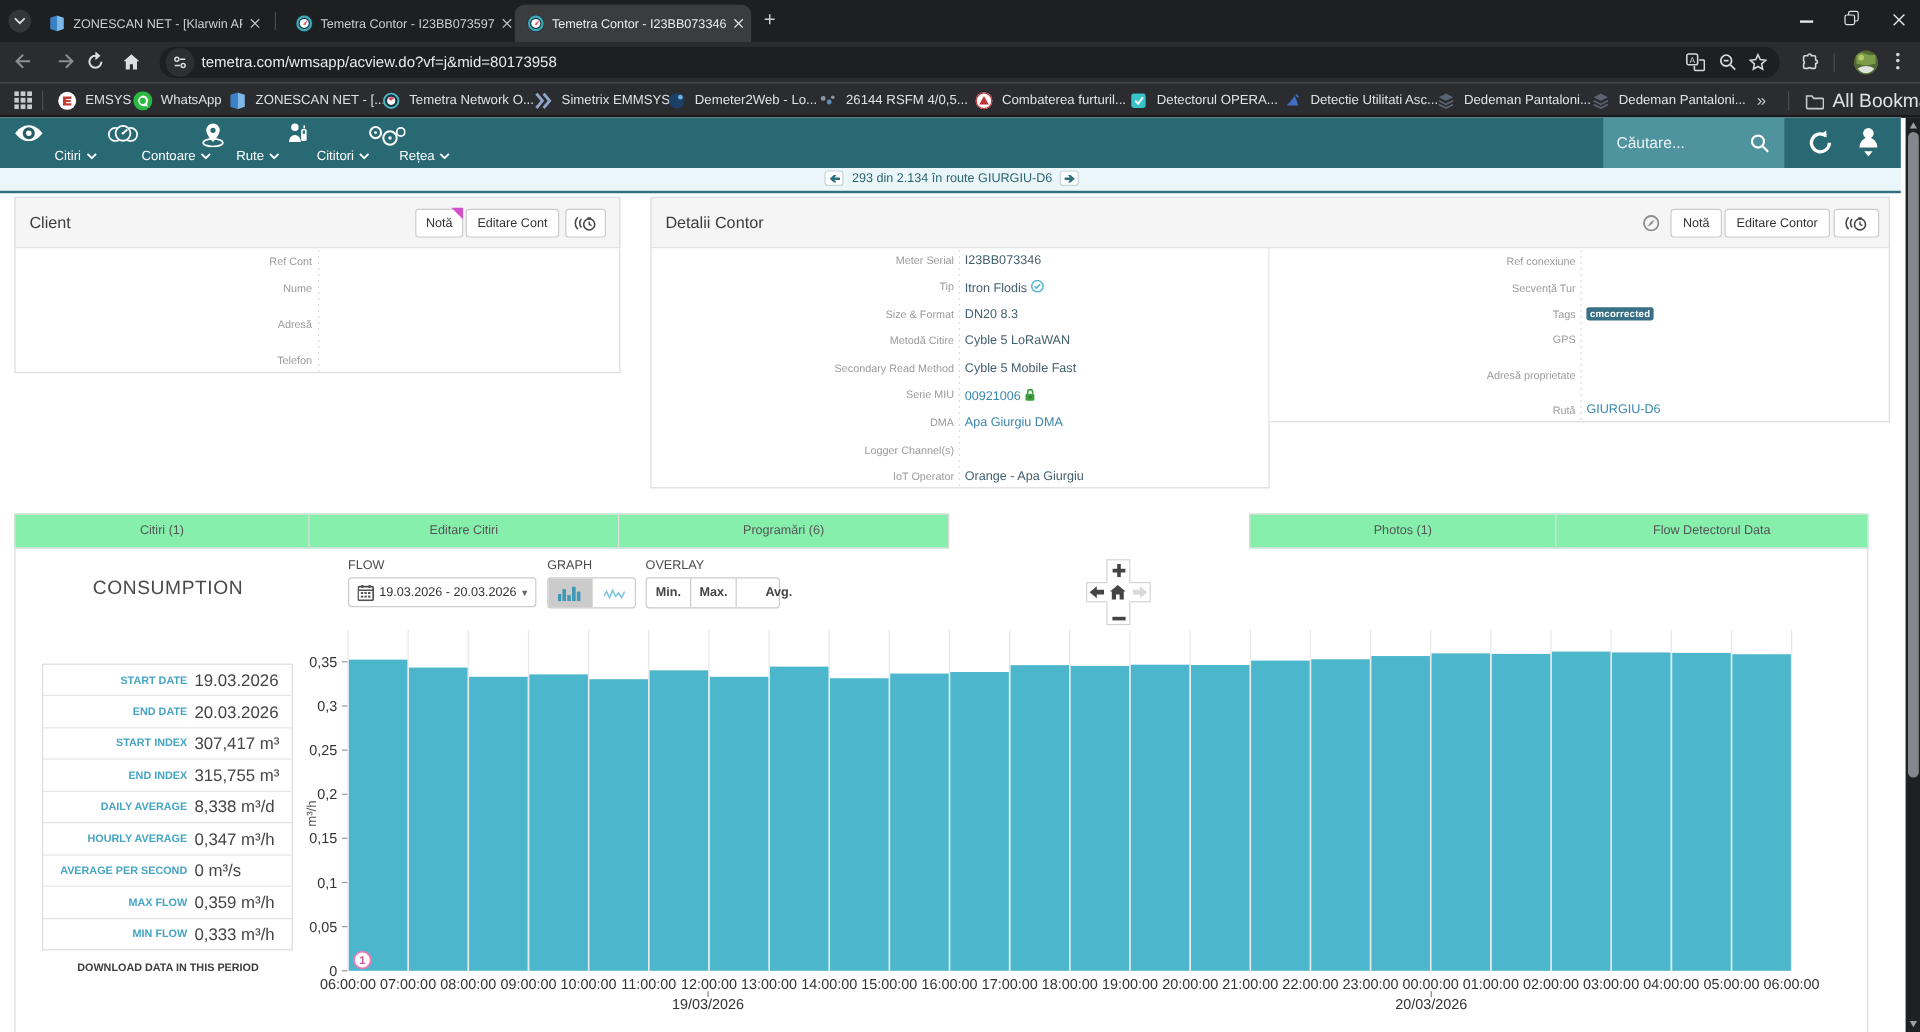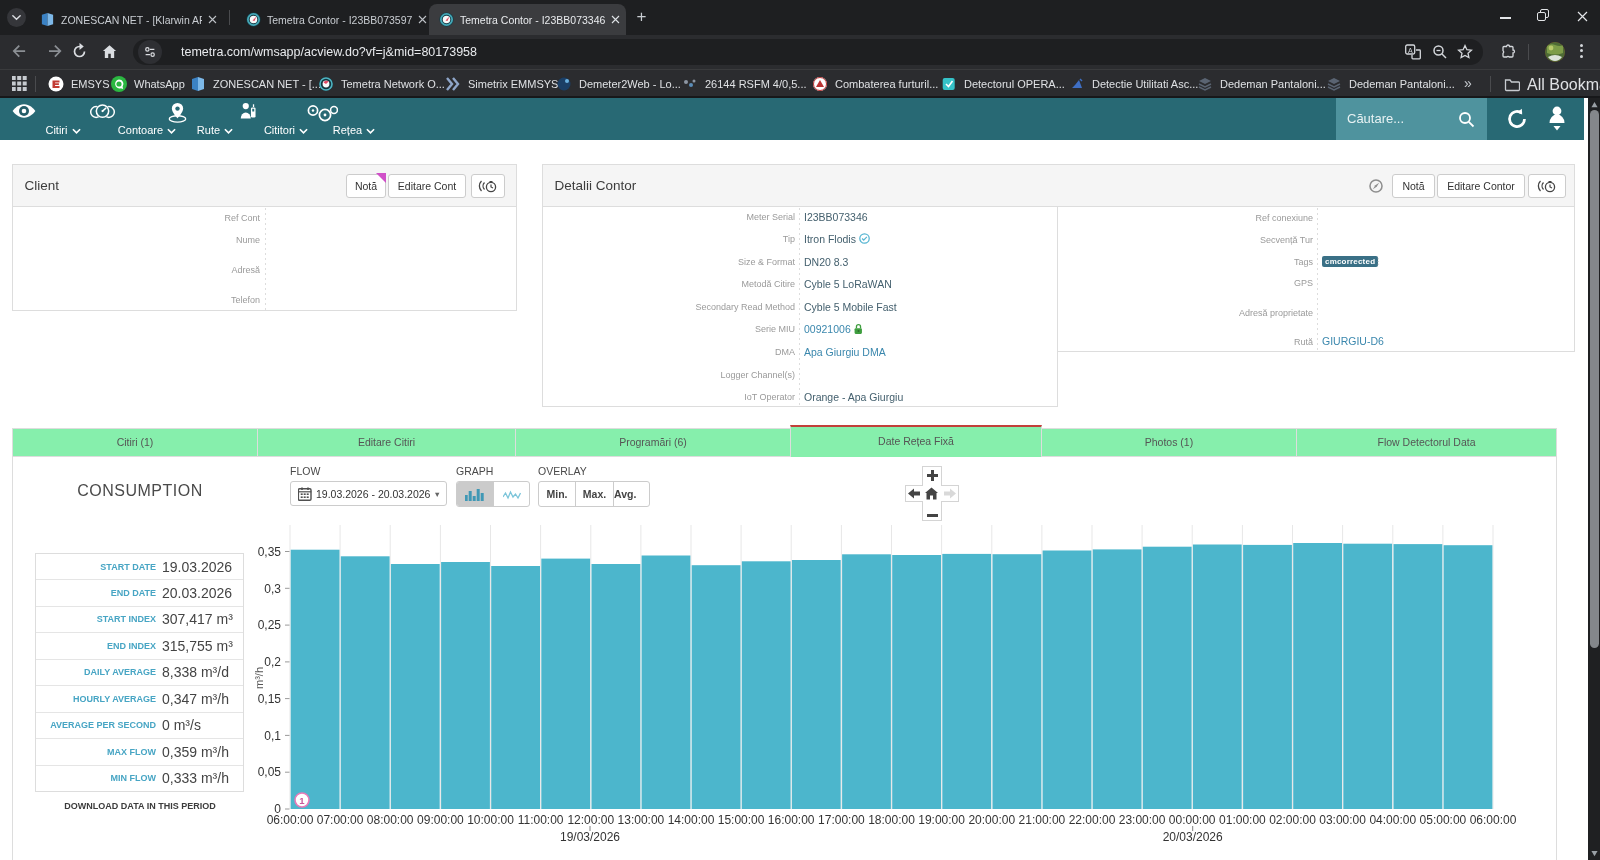--- a/index.html
+++ b/index.html
@@ -7,21 +7,21 @@
 #stage { position:relative; width:1600px; height:860px; overflow:hidden; background:#fff; }
 .abs { position:absolute; }
 
 
 #tabstrip { position:absolute; left:0; top:0; width:1600px; height:35px; background:#1e1f21; }
 #toolbar { position:absolute; left:0; top:35px; width:1600px; height:34px; background:#2b2c2f; }
 #bookmarks { position:absolute; left:0; top:69px; width:1600px; height:29px; background:#2b2c2f; border-top:1px solid #3a3b3d; border-bottom:2px solid #17181a; }
 .tab { position:absolute; top:4px; height:31px; border-radius:8px 8px 0 0; display:flex; align-items:center; font-size:10.5px; color:#c9cdd2; }
 .tab.active { background:#3b3c3f; color:#e9ebee; }
 .favicon { width:15px; height:15px; margin-right:6px; flex:0 0 15px; }
-#urlpill { position:absolute; left:133px; top:4px; width:1350px; height:26px; background:#1e1f21; border-radius:13px; color:#e8eaed; font-size:12.5px; display:flex; align-items:center;gap:13px; }
+#urlpill { position:absolute; left:133px; top:4px; width:1350px; height:26px; background:#1e1f21; border-radius:13px; color:#e8eaed; font-size:12.5px; display:flex; align-items:center; }
 .bmitem { display:flex; align-items:center; color:#dfe1e4; font-size:11px; white-space:nowrap; }
 .bmitem .bico { width:16px; height:16px; margin-right:7px; }
 
 
 #page { position:absolute; left:0; top:98px; width:1584px; height:762px; background:#fff; }
 #navbar { position:absolute; left:0; top:0; width:1584px; height:42px; background:#286974; }
 .nav-item { position:absolute; top:0; height:42px; color:#fff; text-align:center; }
 .nav-item .nlabel { position:absolute; bottom:4px; width:100%; font-size:11px; color:#fff; white-space:nowrap; }
 #bluestrip { position:absolute; left:0; top:42px; width:1584px; height:21px; background:#eaf6f9; border-bottom:2px solid #2d6f7c; }
 
@@ -316,20 +316,33 @@
           <path d="M18.5 11 a7.5 7.5 0 1 1 -3 -6" fill="none" stroke="#fff" stroke-width="2.7"></path>
           <path d="M15.8 0.8 L16.2 6.4 L10.9 4.6 Z" fill="#fff"></path>
         </svg>
     <svg class="abs" style="left:1548px;top:8px;" width="18" height="26" viewBox="0 0 18 26">
           <circle cx="9" cy="5" r="4.4" fill="#fff"></circle>
           <path d="M1.5 17 a7.5 8.5 0 0 1 15 0 Z" fill="#fff"></path>
           <path d="M5.5 20 L12.5 20 L9 24.5 Z" fill="#fff"></path>
         </svg>
   </div>
 
+  <div id="bluestrip">
+    <div style="position:absolute;left:687px;top:2px;width:16px;height:13px;background:#fff;border:1px solid #c2d6da;border-radius:3px;text-align:center;">
+      <svg width="9" height="8" viewBox="0 0 12 10" style="margin-top:1.5px;display:block;margin-left:3px;">
+            <path d="M12 3.6 H6 L8 0.8 L5.2 0.8 L0.5 5 L5.2 9.2 L8 9.2 L6 6.4 H12 Z" fill="#2d6f7c"></path>
+          </svg>
+    </div>
+    <span style="position:absolute;left:710px;top:3px;font-size:10.5px;color:#2d6470;">293 din 2.134 în route GIURGIU-D6</span>
+    <div style="position:absolute;left:883px;top:2px;width:16px;height:13px;background:#fff;border:1px solid #c2d6da;border-radius:3px;text-align:center;">
+      <svg width="9" height="8" viewBox="0 0 12 10" style="margin-top:1.5px;display:block;margin-left:3px;">
+            <path d="M0 3.6 H6 L4 0.8 L6.8 0.8 L11.5 5 L6.8 9.2 L4 9.2 L6 6.4 H0 Z" fill="#2d6f7c"></path>
+          </svg>
+    </div>
+  </div>
 
   <div class="panel-hdr" style="left:12px;top:66px;width:505px;height:43px;">
     <span class="ptitle">Client</span>
   </div>
   <div class="abs" style="left:12px;top:109px;width:505px;height:104px;border:1px solid #ddd;border-top:0;background:#fff;"></div>
   <div class="btn" style="left:346px;top:76px;width:40px;height:24px;line-height:22px;">Notă</div>
   <svg class="abs" style="left:376px;top:75px;" width="10" height="10" viewBox="0 0 13 13">
         <path d="M0 0 L13 0 L13 13 Z" fill="#d050c8"></path>
       </svg>
   <div class="btn" style="left:388px;top:76px;width:78px;height:24px;line-height:22px;">Editare Cont</div>
@@ -405,21 +418,20 @@
   <div class="flabel" style="left:1113px;top:210px;width:200px;">Adresă proprietate</div>
   <div class="flabel" style="left:1113px;top:239px;width:200px;">Rută</div>
   <div class="abs" style="left:1317px;top:110px;width:1px;height:143px;background:repeating-linear-gradient(to bottom,#ddd 0,#ddd 2px,transparent 2px,transparent 5px);"></div>
   <div class="abs" style="left:1322px;top:158px;background:#3a7086;color:#fff;font-size:8px;font-weight:bold;padding:1px 3px;border-radius:2px;letter-spacing:0.2px;">cmcorrected</div>
   <div class="abs" style="left:1374px;top:159px;color:#9aa0a6;font-size:8px;letter-spacing:0;">⋮</div>
   <div class="fval" style="left:1322px;top:237px;"><a class="lnk" href="#">GIURGIU-D6</a></div>
 
   <div class="ptab" style="left:12px;width:246px;">Citiri (1)</div>
   <div class="ptab" style="left:257px;width:259px;">Editare Citiri</div>
   <div class="ptab" style="left:515px;width:276px;">Programări (6)</div>
-  <div class="ptab active" style="left:790px;width:252px;">Date Rețea Fixă</div>
   <div class="ptab" style="left:1041px;width:256px;">Photos (1)</div>
   <div class="ptab" style="left:1296px;width:261px;">Flow Detectorul Data</div>
 
   <div class="abs" style="left:12px;top:357px;width:1px;height:405px;background:#ddd;"></div>
   <div class="abs" style="left:1556px;top:357px;width:1px;height:405px;background:#ddd;"></div>
 
   <div class="abs" style="left:35px;top:384px;width:210px;text-align:center;font-size:16px;color:#4a4a4a;letter-spacing:0.5px;">CONSUMPTION</div>
   <div class="abs" style="left:35px;top:455px;width:209px;height:239px;border:1px solid #ddd;background:#fff;">
     <table style="width:100%;height:100%;border-collapse:collapse;">
       <tbody>
@@ -496,21 +508,21 @@
           </svg>
     </div>
     <svg width="18" height="10" viewBox="0 0 18 10" style="margin:8px 0 0 46px;">
           <path d="M0 7 L2.5 3 L5 8 L7.5 2 L10 7 L12.5 4 L15 8 L17.5 3" fill="none" stroke="#7cc5da" stroke-width="1.3"></path>
         </svg>
   </div>
   <div class="abs" style="left:538px;top:367px;font-size:10.5px;color:#4a4a4a;">OVERLAY</div>
   <div class="abs" style="left:538px;top:383px;width:112px;height:26px;border:1px solid #ccc;border-radius:3px;background:#fff;font-size:10.5px;font-weight:bold;color:#444;">
     <div style="position:absolute;left:0;top:0;width:37px;height:24px;line-height:24px;text-align:center;border-right:1px solid #ccc;">Min.</div>
     <div style="position:absolute;left:37px;top:0;width:38px;height:24px;line-height:24px;text-align:center;border-right:1px solid #ccc;">Max.</div>
-    <div style="position:absolute;left:75px;top:0;width:36px;height:24px;line-height:24px;">Avg.</div>
+    <div style="position:absolute;left:92px;top:0;width:36px;height:24px;line-height:24px;text-align:center;">Avg.</div>
   </div>
 
   <div class="abs" style="left:922px;top:368px;width:20px;height:55px;background:#fff;border:1px solid #d4d4d4;"></div>
   <div class="abs" style="left:905px;top:387px;width:54px;height:17px;background:#fff;border:1px solid #d4d4d4;"></div>
   <div class="abs" style="left:923px;top:386px;width:18px;height:19px;background:#fff;"></div>
   <svg class="abs" style="left:927px;top:372px;" width="11" height="11" viewBox="0 0 11 11">
         <path d="M4 0 h3 v4 h4 v3 h-4 v4 h-3 v-4 h-4 v-3 h4 Z" fill="#444"></path>
       </svg>
   <svg class="abs" style="left:908px;top:390px;" width="12" height="11" viewBox="0 0 12 11">
         <path d="M0 5.5 L6 0.5 V3.5 H12 V7.5 H6 V10.5 Z" fill="#444"></path>

